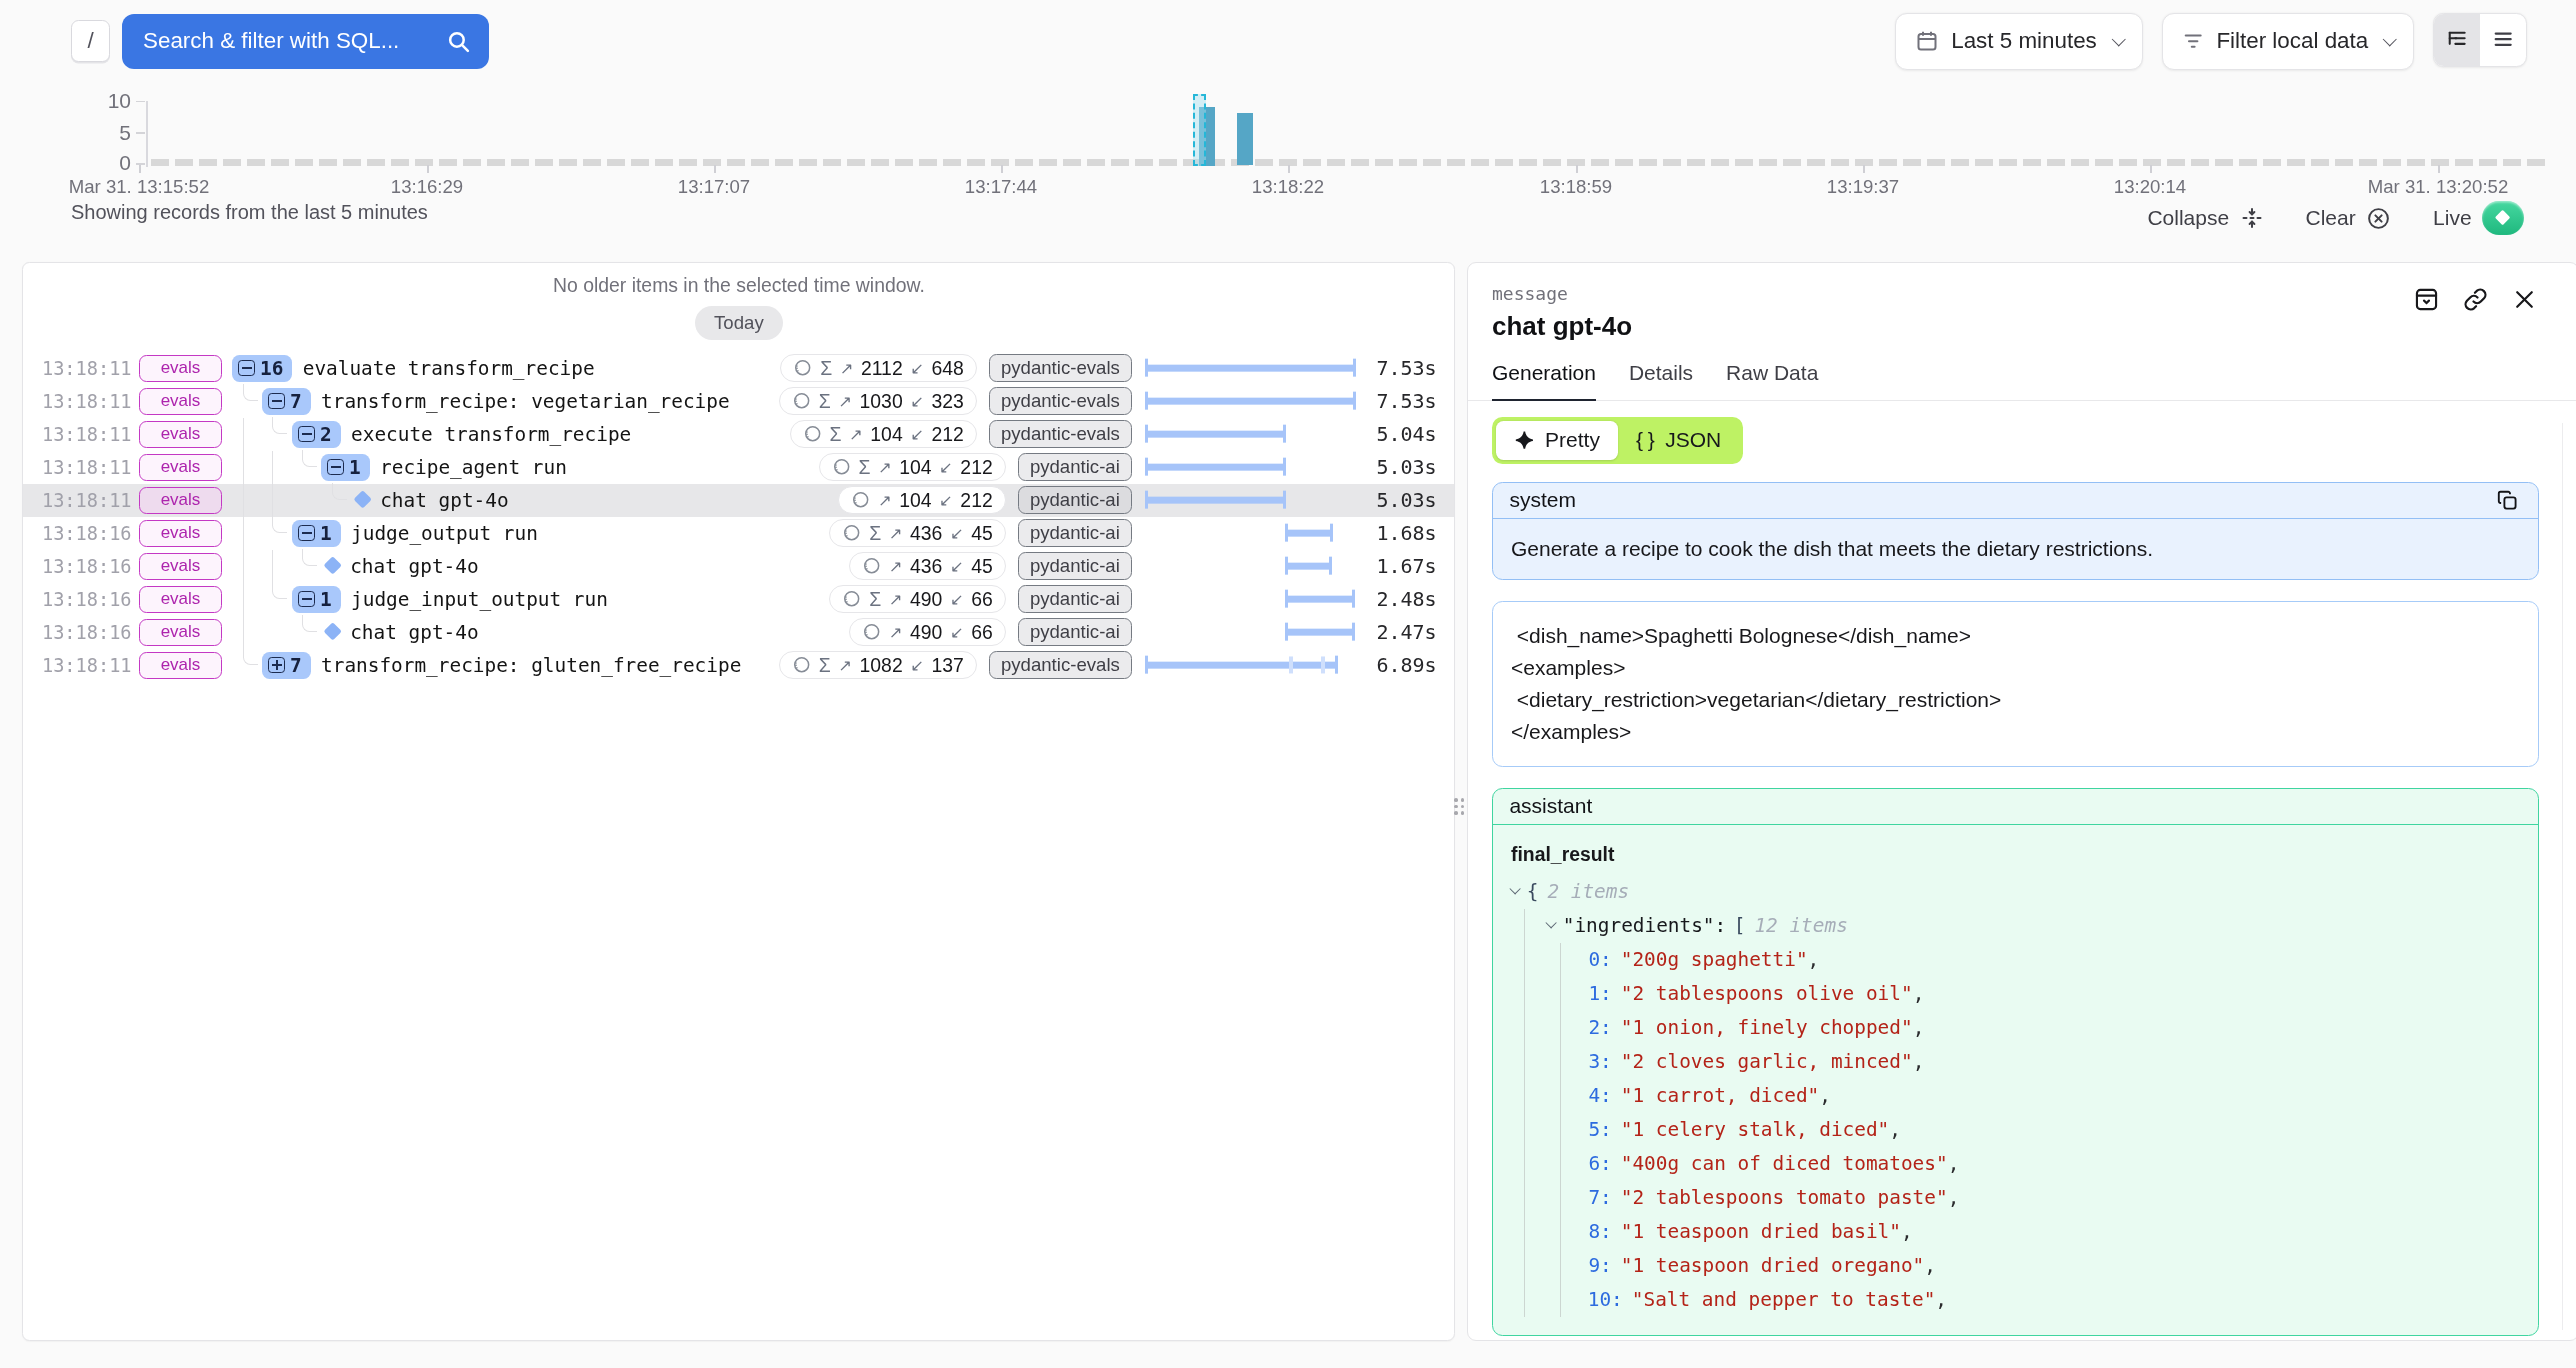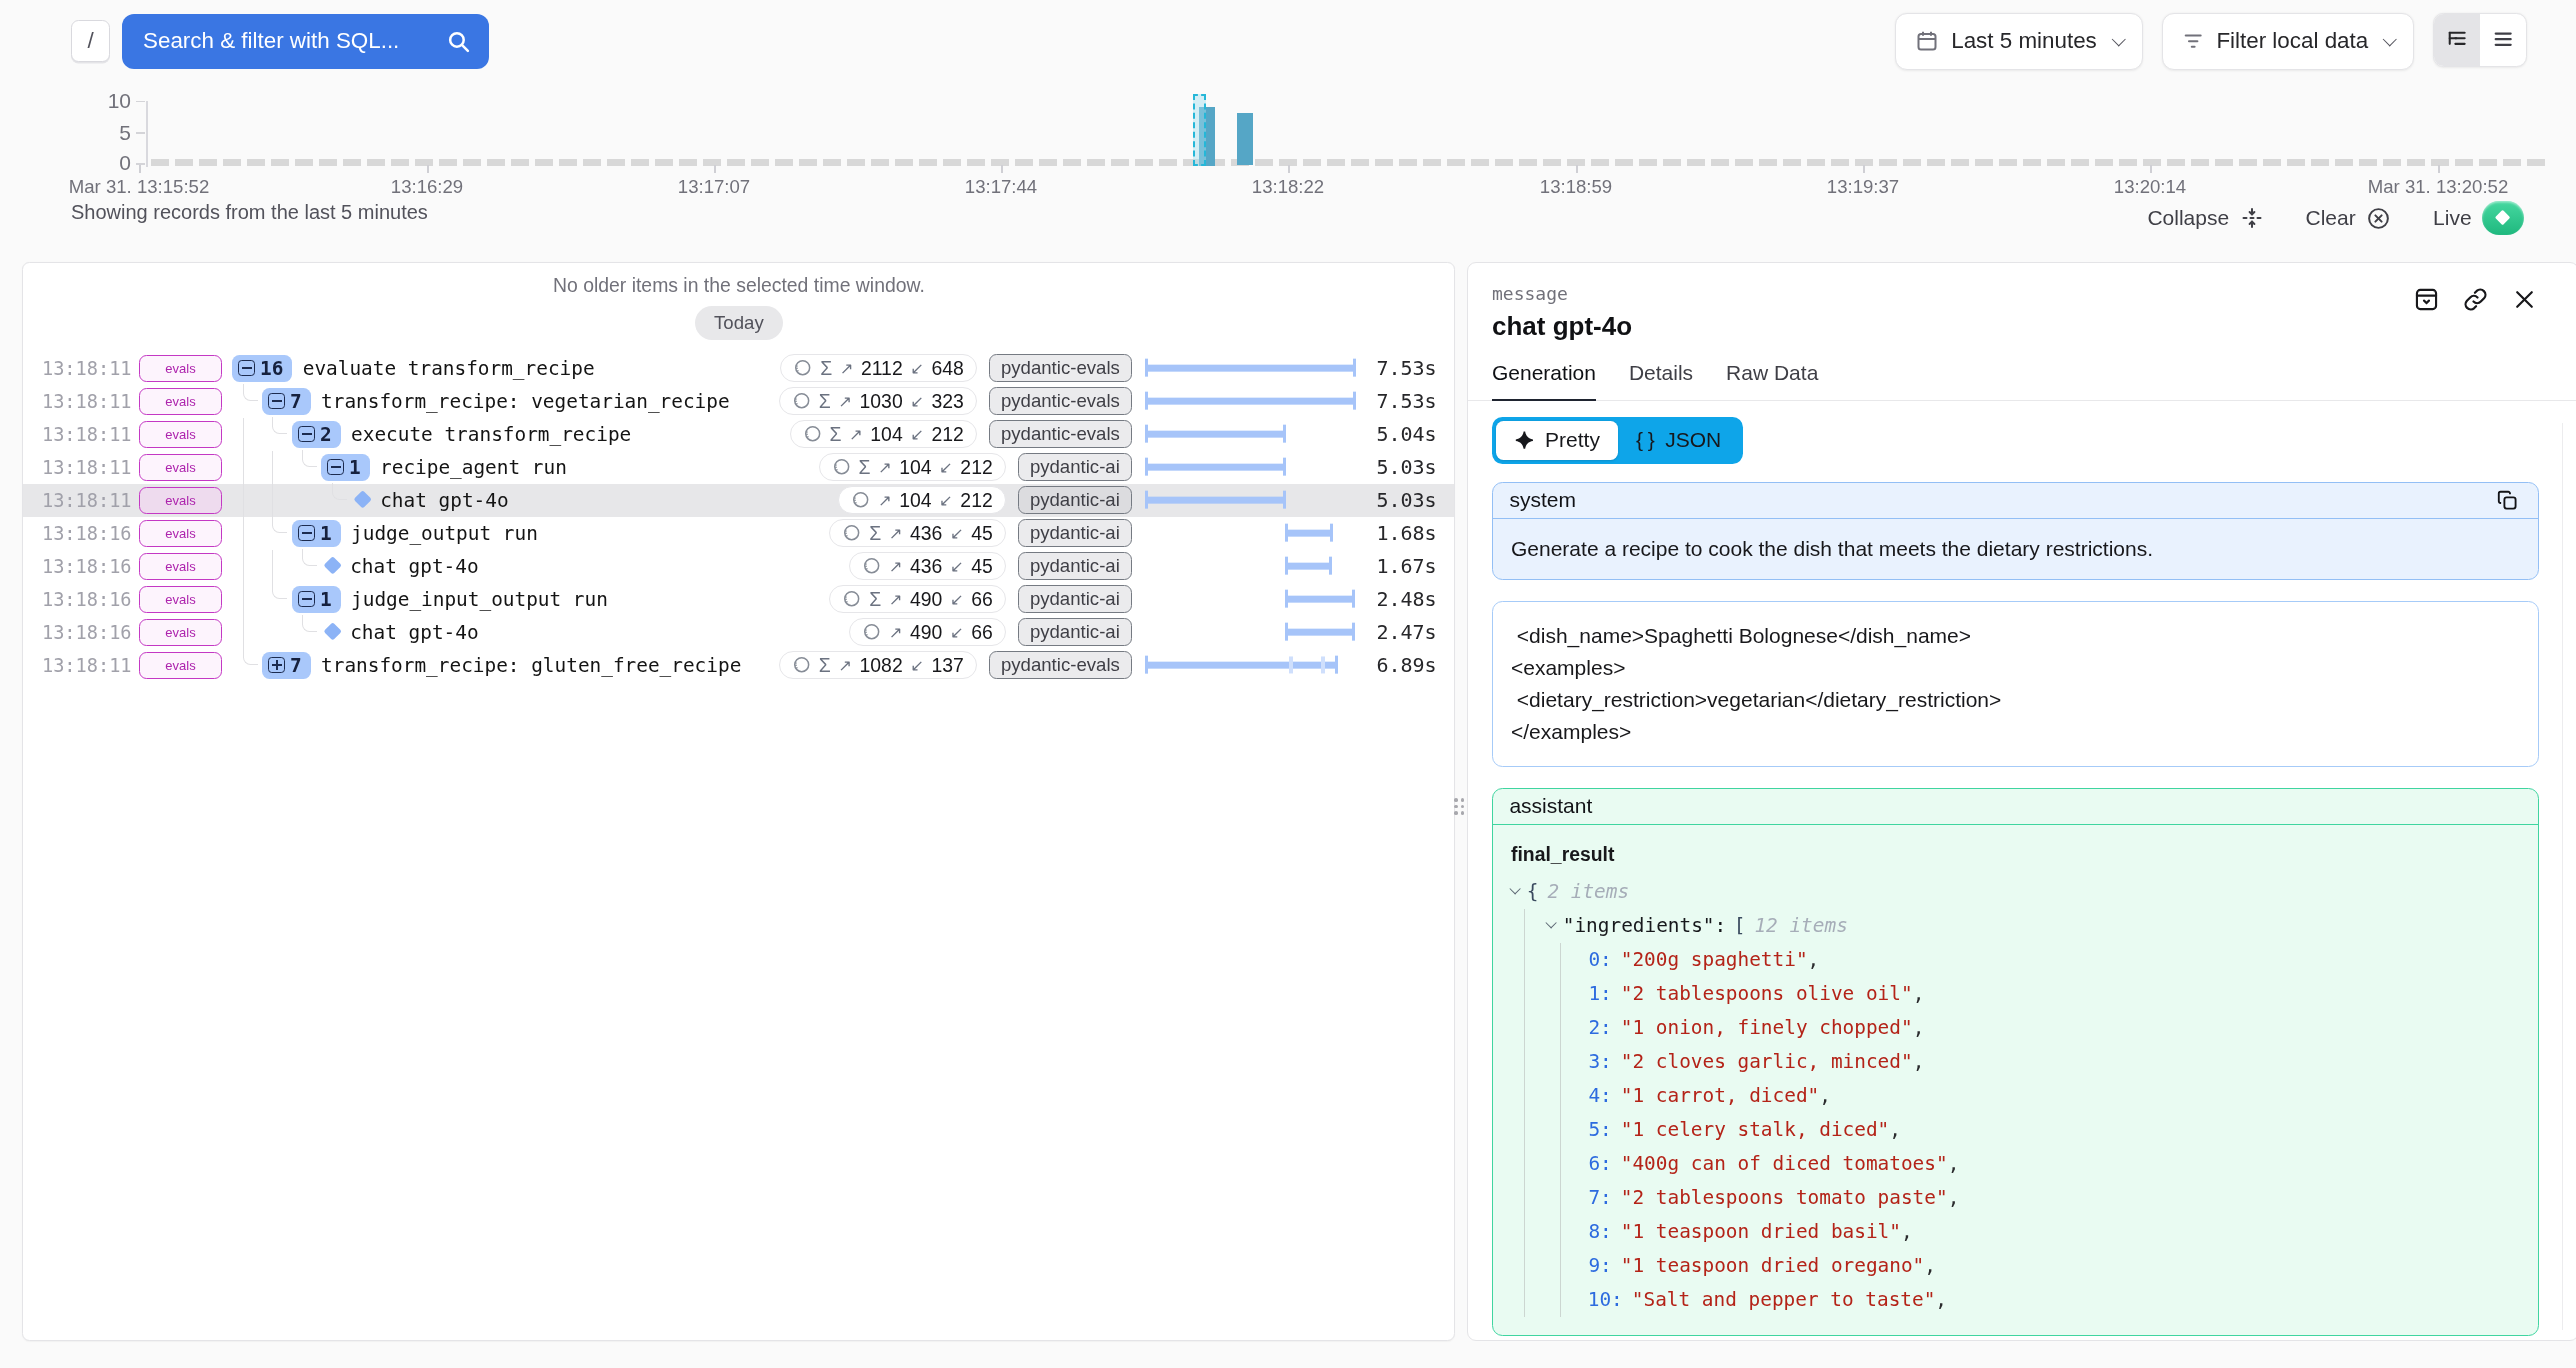--- a/index.html
+++ b/index.html
@@ -53,21 +53,21 @@
     border:0.7px solid #e4e4e7; border-radius:7.5px; box-shadow:0 0.7px 1.5px rgba(0,0,0,.04); overflow:hidden; }
   .notice { text-align:center; margin-top:10.4px; font-size:19.4px; color:#71717a; }
   .today-wrap { display:flex; justify-content:center; margin-top:9px; }
   .today { background:#e8e8ea; border-radius:18px; padding:6px 19.4px; font-size:18.6px; color:#52525b; }
   .rows { margin-top:12px; }
 
   .trow { display:grid; grid-template-columns:97px 112px 1fr auto 231px 78px; height:33px; align-items:center; cursor:pointer; }
   .trow.sel { background:#e7e7e9; }
   .t-time { padding-left:18.6px; font-family:"DejaVu Sans Mono",monospace; font-size:18.6px; color:#a1a1aa; }
   .evals { display:inline-flex; align-items:center; justify-content:center; margin-left:18.6px; width:83px; height:27px;
-    border:1.5px solid #c438c4; border-radius:7.5px; background:#fdf4fd; color:#ad24ad; font-size:13px; }
+    border:1.5px solid #c438c4; border-radius:7.5px; background:#fdf4fd; color:#ad24ad; font-size:17px; }
   .trow.sel .evals { background:#eedbee; }
   .t-tree { position:relative; height:33px; display:flex; align-items:center; }
   .guide { position:absolute; top:0; bottom:0; width:1.1px; background:#e0e0e3; }
   .elbow { position:absolute; top:-0.7px; height:17px; width:15px; border-left:1.1px solid #e0e0e3;
     border-bottom:1.1px solid #e0e0e3; border-bottom-left-radius:7.5px; }
   .cnt { position:relative; display:inline-flex; align-items:center; gap:5.2px; height:27px; border-radius:7.5px;
     background:#a9c8fb; padding:0 9px 0 6px; font-family:"DejaVu Sans Mono",monospace; font-size:19.4px;
     font-weight:600; color:#16213e; }
   .sq { width:16.4px; height:16.4px; border:1.9px solid #1c2b4f; border-radius:3.7px; position:relative; }
   .sq::before { content:""; position:absolute; left:2.2px; right:2.2px; top:50%; height:1.9px; margin-top:-0.9px; background:#1c2b4f; }
@@ -99,21 +99,21 @@
   .detail-card { position:absolute; left:1467px; top:5.2px; width:1112px; height:1079px; background:#fff;
     border:0.7px solid #e4e4e7; border-radius:9px; overflow:hidden; }
   .d-head { position:relative; padding:19.4px 45px 0 24px; }
   .d-kind { font-family:"DejaVu Sans Mono",monospace; font-size:18px; color:#71717a; }
   .d-title { margin-top:7.5px; font-size:26px; font-weight:600; color:#101114; }
   .d-icons { position:absolute; right:40px; top:22.4px; display:flex; gap:21px; }
   .icon-btn { width:28px; height:28px; display:flex; align-items:center; justify-content:center; cursor:pointer; }
   .d-tabs { margin-top:19.4px; padding:0 24px; border-bottom:1.1px solid #e8e8ea; display:flex; gap:33px; }
   .d-tab { font-size:21px; color:#3f3f46; padding-bottom:13.4px; cursor:pointer; }
   .d-tab.active { color:#0f1115; font-weight:500; border-bottom:2.6px solid #1f2430; margin-bottom:-1.1px; }
-  .segwrap { margin:16.4px 24px 15px; display:inline-flex; background:#0ea5e9; border-radius:10.4px; padding:3.7px; }
+  .segwrap { margin:16.4px 24px 15px; display:inline-flex; background:#bef264; border-radius:10.4px; padding:3.7px; }
   .segbtn { display:flex; align-items:center; gap:9px; padding:7.5px 18px; font-size:21px; color:#17181c; cursor:pointer; border-radius:7.5px; }
   .segbtn.sel { background:#fff; box-shadow:0 0.7px 2.2px rgba(0,0,0,.14); font-weight:500; }
   .braces { font-size:21px; font-weight:500; letter-spacing:1.5px; }
   .d-scroll { padding:3px 39px 0 24px; }
 
   .msg-card { border-radius:10.4px; margin-bottom:21px; overflow:hidden; }
   .msg-head { height:36px; display:flex; align-items:center; justify-content:space-between; padding:0 16.4px; }
   .msg-role { font-size:21px; font-weight:500; color:#121317; }
   .msg-body { padding:18px; font-size:21px; color:#18181b; }
   .card-system { background:#e9f2fe; border:1.5px solid #93bff5; }

